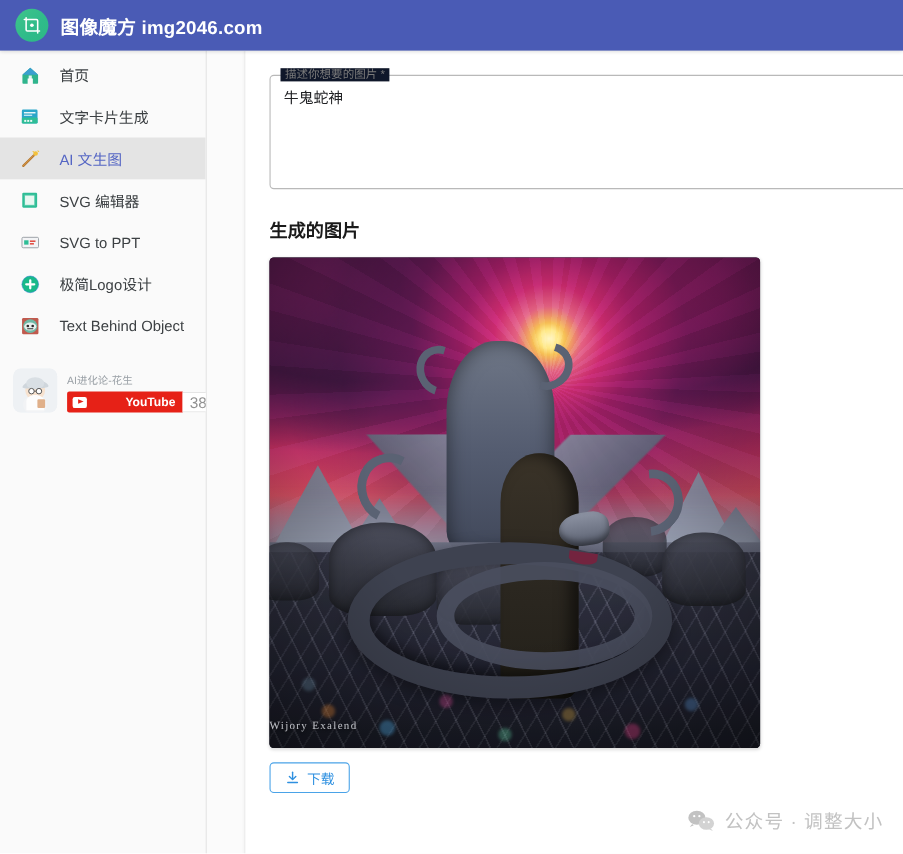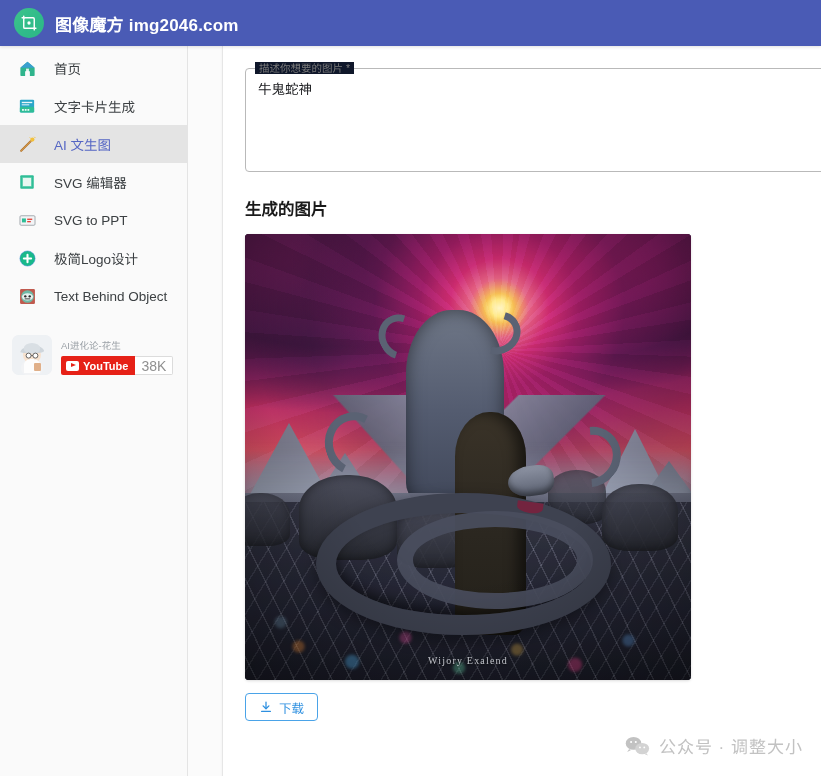--- a/index.html
+++ b/index.html
@@ -92,20 +92,21 @@
   }
   .yt-row { display: flex; align-items: stretch; height: 19px; }
   .yt-btn {
     background: #e62117;
     color: #fff;
     font-size: 11px; font-weight: bold;
     display: flex; align-items: center;
     padding: 0 7px 0 5px;
     border-radius: 2px 0 0 2px;
     white-space: nowrap;
+    gap: 31px;
   }
   .yt-play {
     width: 13px; height: 10px; background: #fff;
     border-radius: 2px;
     margin-right: 4px;
     position: relative; flex: 0 0 13px;
   }
   .yt-play::after {
     content:''; position:absolute;
     left: 5px; top: 2.3px;
@@ -340,21 +341,21 @@
     border-radius: 48% 48% 36% 36% / 40% 40% 22% 22%;
     box-shadow: inset 0 0 12px rgba(0,0,0,.5);
   }
   .b1 { left: 12%; top: 54%; width: 22%; height: 19%; }
   .b2 { left: 34%; top: 60%; width: 17%; height: 15%; opacity:.88; }
   .b3 { right: 3%;  top: 56%; width: 17%; height: 15%; opacity:.9; }
   .b4 { left: -3%;  top: 58%; width: 13%; height: 12%; opacity:.78; }
   .b5 { right: 19%; top: 53%; width: 13%; height: 12%; opacity:.72; }
   .art-caption {
     position:absolute; left:0; right:0; bottom: 14px;
-    text-align:center;
+    text-align:left;
     color: rgba(234,236,243,0.8);
     font-family: "Liberation Serif", "DejaVu Serif", serif;
     font-size: 10px;
     letter-spacing: 1.2px;
     text-shadow: 0 1px 2px rgba(0,0,0,.7);
   }
   .vignette {
     position:absolute; inset:0;
     background: radial-gradient(ellipse at 50% 45%, rgba(0,0,0,0) 42%, rgba(0,0,0,0.38) 100%);
     pointer-events:none;

